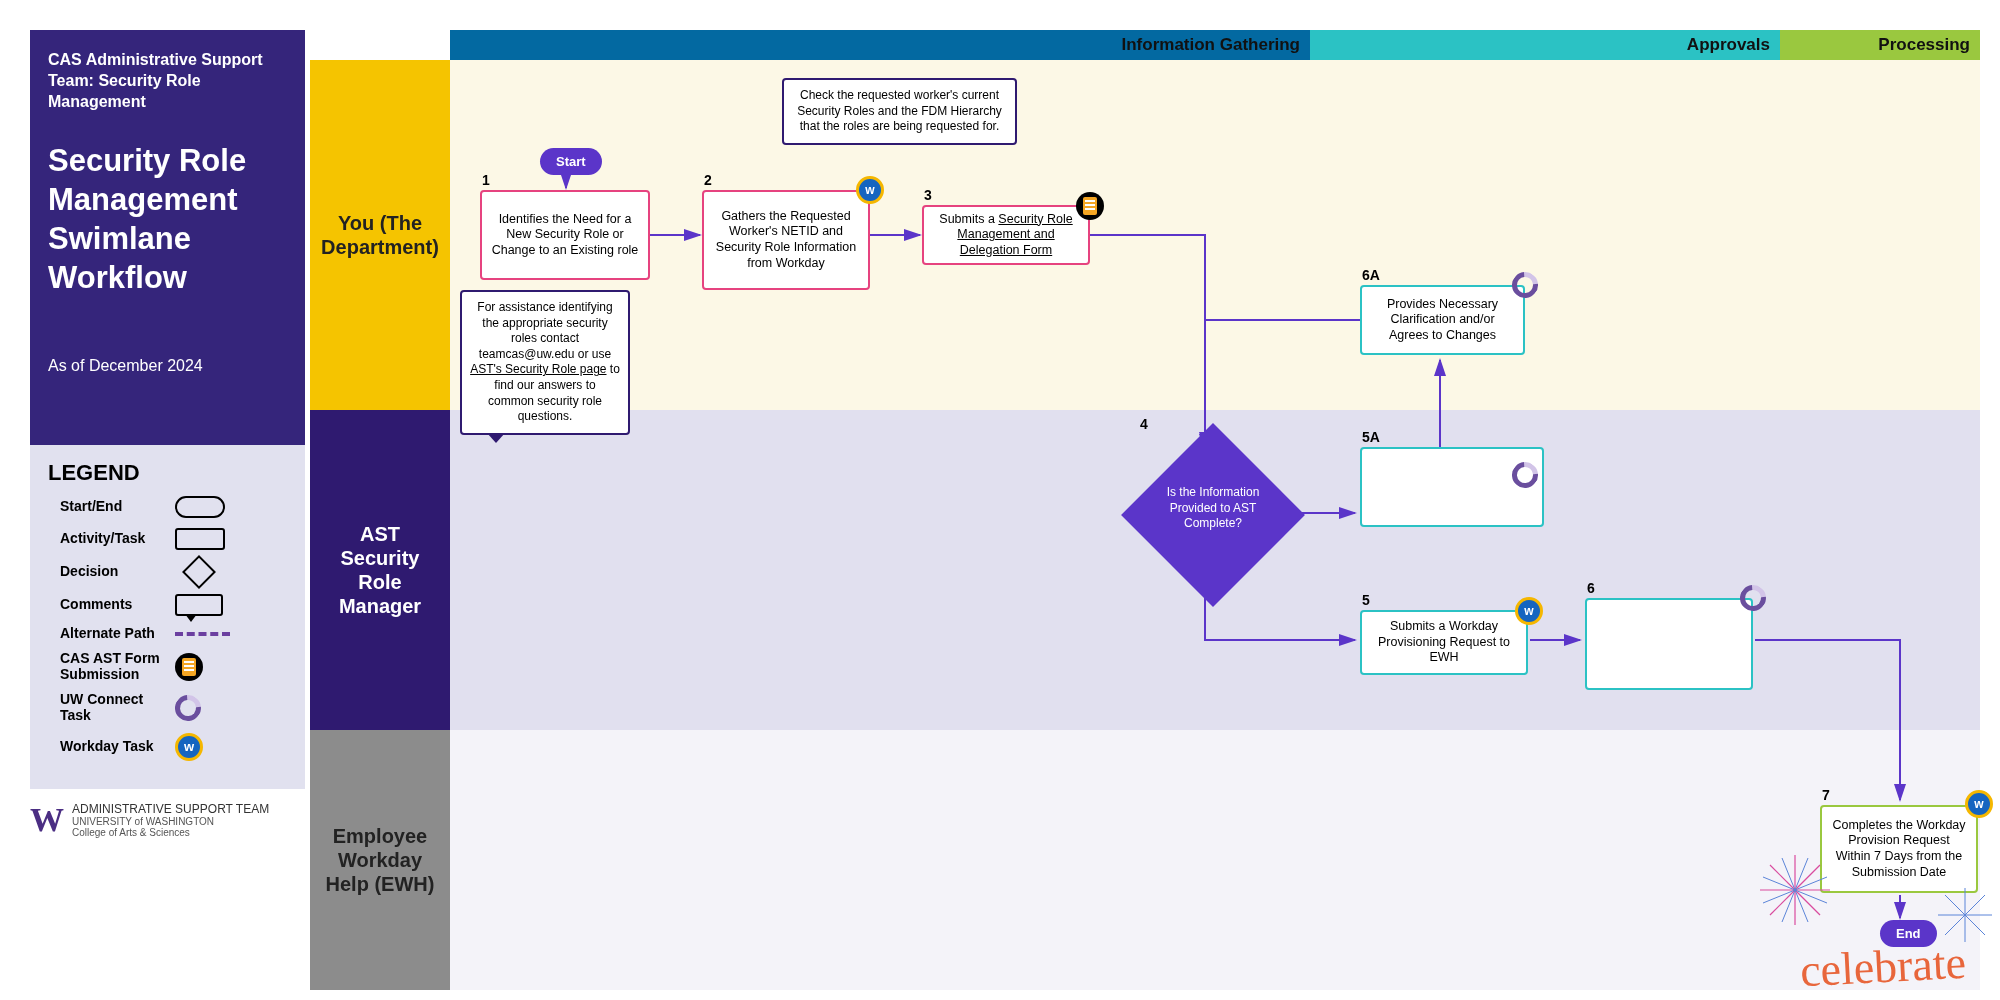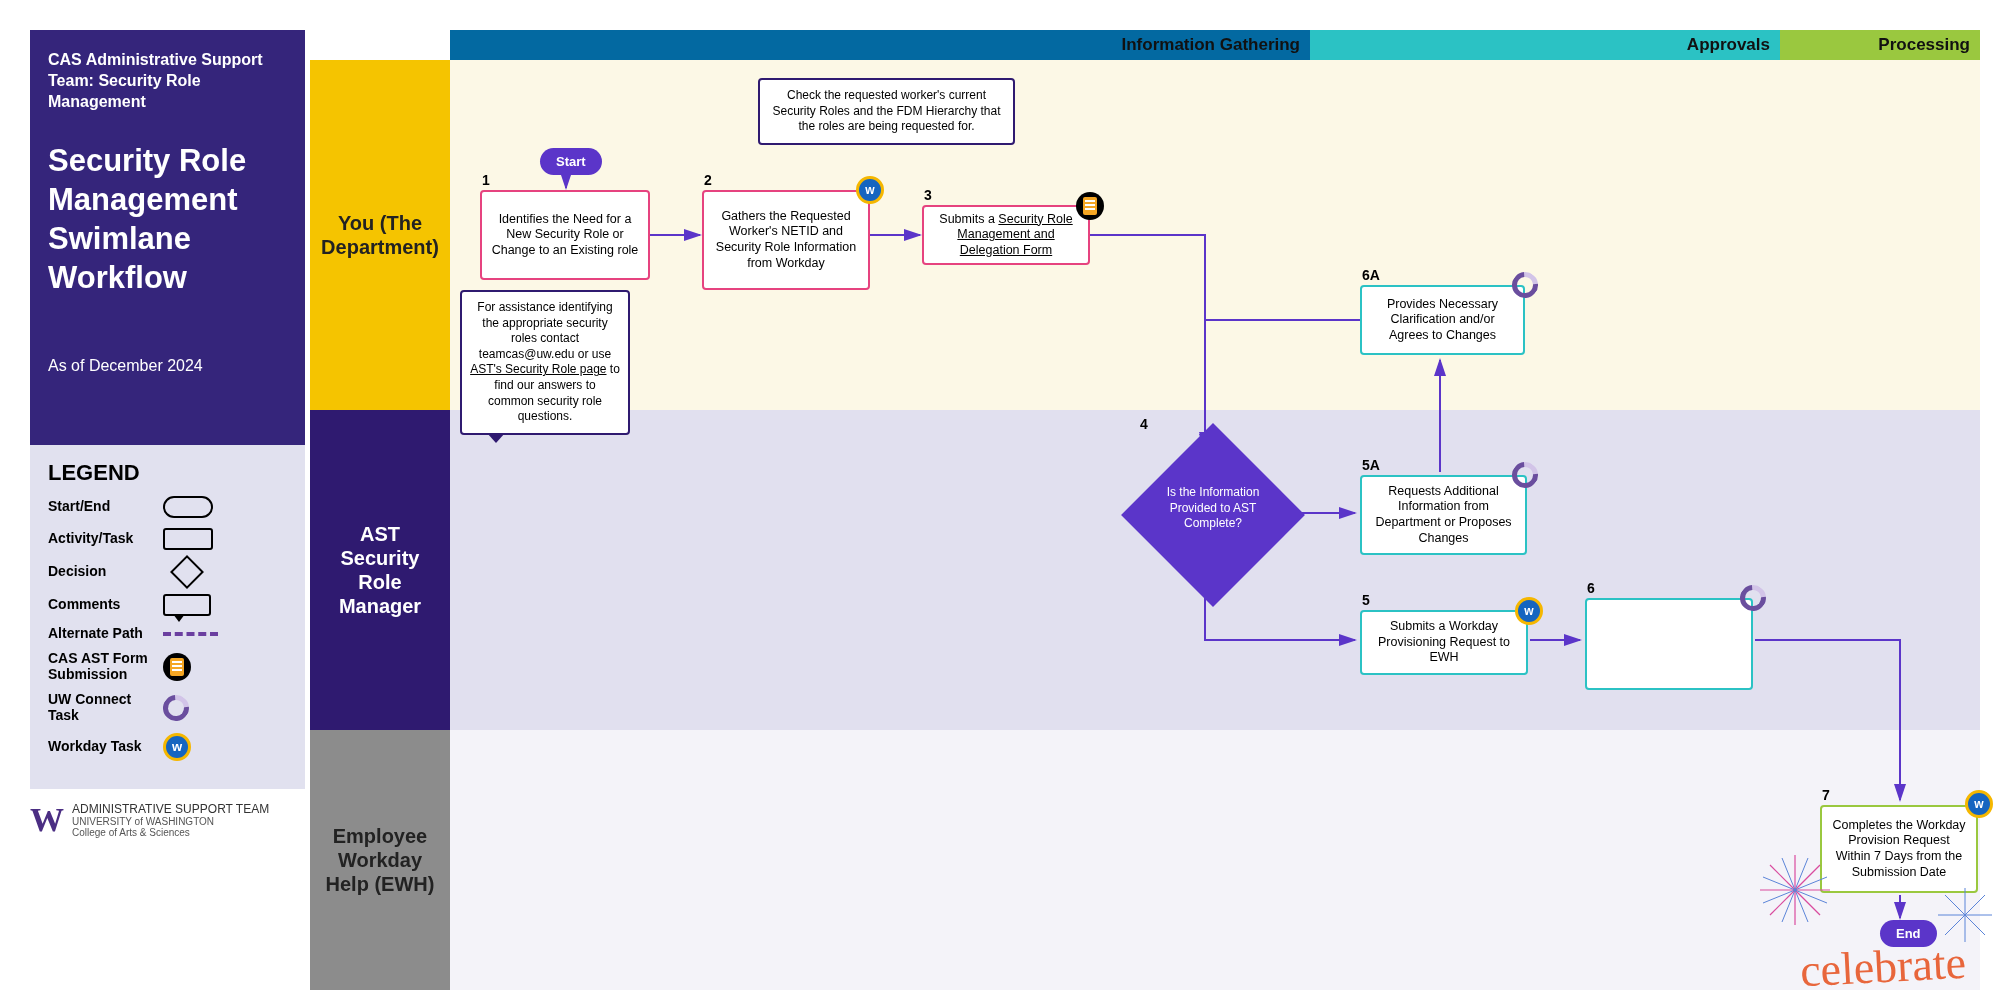--- a/index.html
+++ b/index.html
@@ -6,21 +6,21 @@
   body{background:#fff;width:2000px;height:1000px;overflow:hidden;position:relative}
 
   
   .left-panel{position:absolute;left:30px;top:30px;width:275px}
   .title-block{background:#35257b;color:#fff;padding:20px 18px 17px;min-height:415px}
   .team-label{font-size:16px;font-weight:700;line-height:1.3}
   .main-title{font-size:31px;font-weight:700;margin-top:30px;line-height:1.25}
   .asof{font-size:16px;font-weight:400;margin-top:60px}
   .legend-block{background:#e1e1ef;padding:15px 18px 18px}
   .legend-title{font-size:22px;font-weight:800;margin-bottom:10px}
-  .legend-row{display:flex;align-items:center;font-size:14px;font-weight:700;margin:10px 0}
+  .legend-row{display:flex;align-items:center;font-size:14px;font-weight:700;margin:10px 12px}
   .legend-row .lbl{width:115px;line-height:1.1}
   .shape-capsule{width:50px;height:22px;border:2px solid #000;border-radius:12px}
   .shape-rect{width:50px;height:22px;border:2px solid #000;border-radius:3px}
   .shape-diamond{width:24px;height:24px;border:2px solid #000;transform:rotate(45deg);margin-left:12px}
   .shape-comment{width:48px;height:22px;border:2px solid #000;border-radius:3px;position:relative}
   .shape-comment::after{content:'';position:absolute;bottom:-8px;left:8px;width:0;height:0;border-left:6px solid transparent;border-right:6px solid transparent;border-top:8px solid #000}
   .shape-dash{width:55px;height:0;border-top:4px dashed #6b3fa0}
   .icon-form{width:28px;height:28px;border-radius:50%;background:#000;display:flex;align-items:center;justify-content:center}
   .icon-form-inner{width:14px;height:18px;background:#f5a623;border-radius:2px;position:relative}
   .icon-form-inner::before{content:'';position:absolute;top:3px;left:2px;right:2px;height:2px;background:#fff;box-shadow:0 4px 0 #fff,0 8px 0 #fff}
@@ -186,44 +186,43 @@
 <div class="start-pill" style="left:540px;top:148px">Start</div>
 
 <div class="node pink" style="left:480px;top:190px;width:170px;height:90px">
   <span class="num">1</span>
   <span>Identifies the Need for a New Security Role or Change to an Existing role</span>
 </div>
 <div class="callout speech" style="left:460px;top:290px;width:170px">
   <span>For assistance identifying the appropriate security roles contact teamcas@uw.edu or use </span><a class="underline">AST's Security Role page</a><span> to find our answers to common security role questions.</span>
 </div>
 
-<div class="callout" style="left:758px;top:78px;width:257px">Check the requested worker's current Security Roles and the FDM Hierarchy that the roles are being requested for.</div>
+<div class="callout" style="left:782px;top:78px;width:235px">Check the requested worker's current Security Roles and the FDM Hierarchy that the roles are being requested for.</div>
 <div class="node pink" style="left:702px;top:190px;width:168px;height:100px">
   <span class="num">2</span>
   <span>Gathers the Requested Worker's NETID and Security Role Information from Workday</span>
 </div>
 <div class="workday-mini" style="left:856px;top:176px">w</div>
 
 <div class="node pink" style="left:922px;top:205px;width:168px;height:60px">
   <span class="num">3</span>
   <span><span>Submits a </span><a class="underline">Security Role Management and Delegation Form</a></span>
 </div>
 <div class="form-mini" style="left:1076px;top:192px">
     <div></div>
   </div>
 
 <div style="position:absolute;left:1130px;top:436px;width:160px;height:160px">
   <span class="num" style="position:absolute;top:-20px;left:10px;font-weight:800;font-size:14px">4</span>
 </div>
 <div class="diamond" style="left:1148px;top:450px"></div>
 <div class="diamond-text" style="left:1148px;top:485px">Is the Information Provided to AST Complete?</div>
 
-<div class="node teal" style="left:1360px;top:475px;width:167px;height:80px">
+<div class="node teal" style="left:1360px;top:447px;width:184px;height:80px">
   <span class="num">5A</span>
-  <span>Requests Additional Information from Department or Proposes Changes</span>
 </div>
 <div class="connect-mini" style="left:1512px;top:462px"></div>
 
 <div class="node teal" style="left:1360px;top:285px;width:165px;height:70px">
   <span class="num">6A</span>
   <span>Provides Necessary Clarification and/or Agrees to Changes</span>
 </div>
 <div class="connect-mini" style="left:1512px;top:272px"></div>
 
 <div class="node teal" style="left:1360px;top:610px;width:168px;height:65px">

